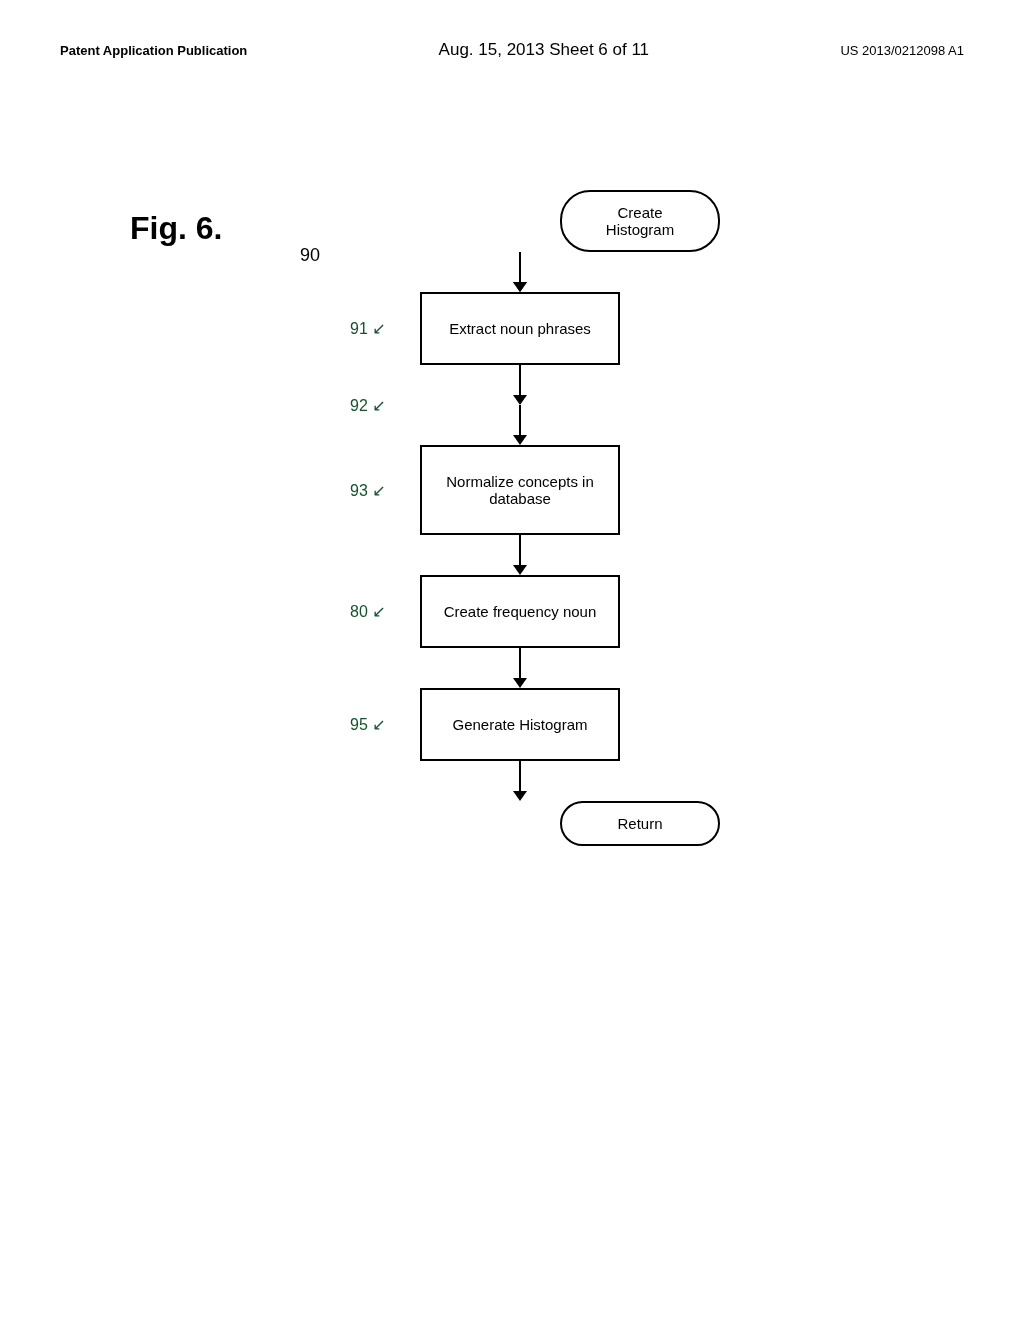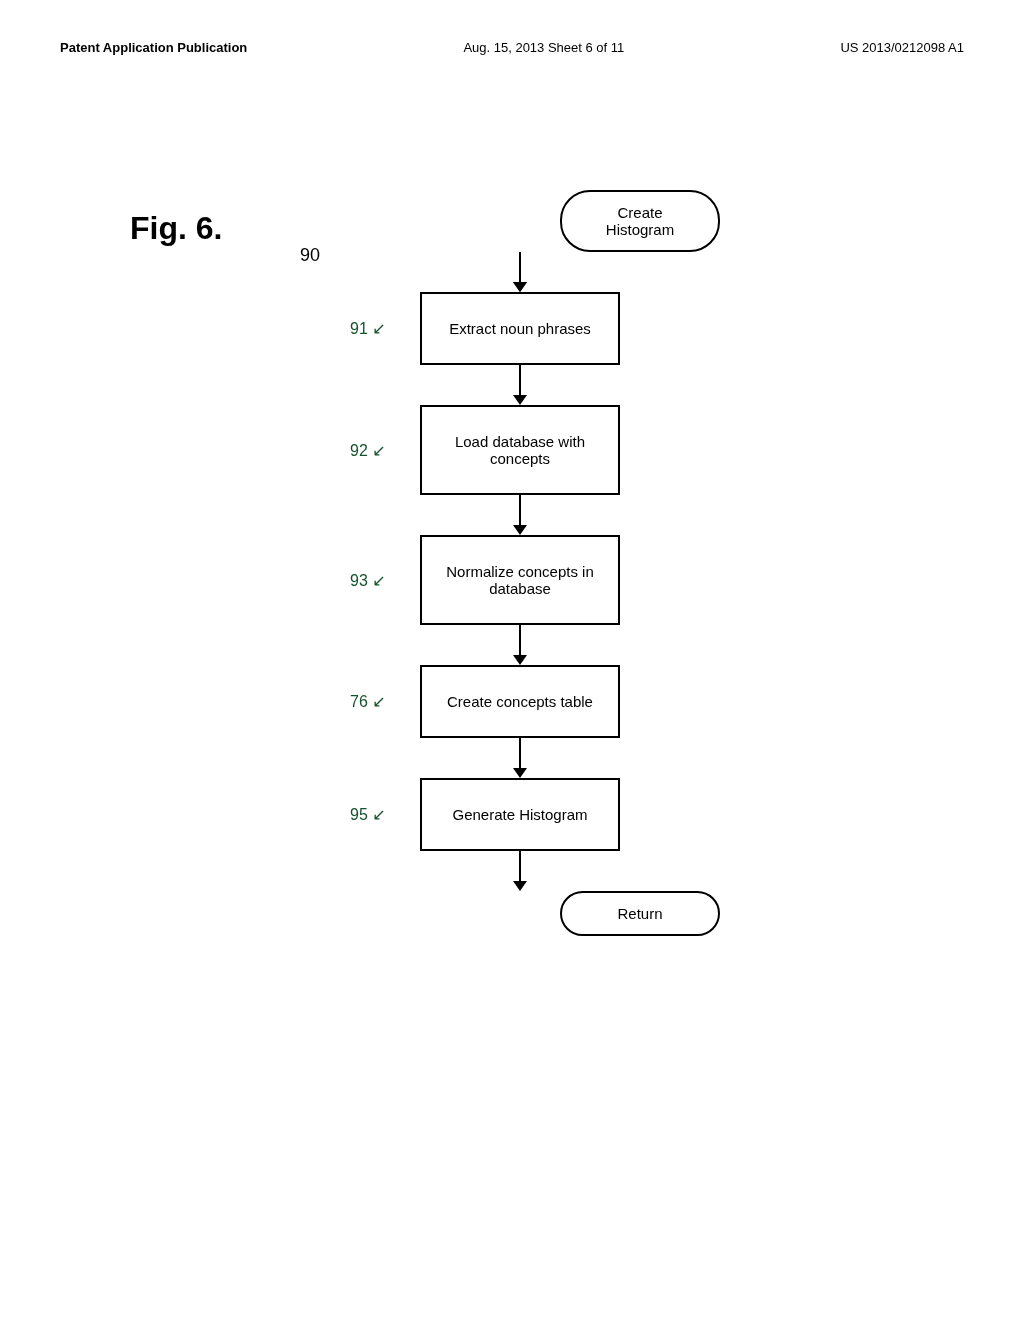--- a/index.html
+++ b/index.html
@@ -33,21 +33,21 @@
       font-size: 13px;
       color: #000;
     }
 
     .header-left {
       font-weight: bold;
       font-size: 13px;
     }
 
     .header-center {
-      font-size: 13px;
+      font-size: 17px;
     }
 
     .header-right {
       font-size: 13px;
     }
 
     .fig-label {
       font-size: 32px;
       font-weight: bold;
       position: absolute;
@@ -172,43 +172,41 @@
       <div class="node-rect">Extract noun phrases</div>
     </div>
 
     <div style="display:flex; flex-direction:column; align-items:center; width:2px; height:40px; margin: 0 auto;">
       <div style="width:2px; height:30px; background:#000;"></div>
       <div style="width:0; height:0; border-left:7px solid transparent; border-right:7px solid transparent; border-top:10px solid #000;"></div>
     </div>
 
     <div class="step-with-label">
       <span class="ref-number" style="left: 30px;">92 ↙</span>
-      <div class="node-rect" style="white-space: pre-line;">Load database with
-concepts</div>
     </div>
 
     <div style="display:flex; flex-direction:column; align-items:center; width:2px; height:40px; margin: 0 auto;">
       <div style="width:2px; height:30px; background:#000;"></div>
       <div style="width:0; height:0; border-left:7px solid transparent; border-right:7px solid transparent; border-top:10px solid #000;"></div>
     </div>
 
     <div class="step-with-label">
       <span class="ref-number" style="left: 30px;">93 ↙</span>
       <div class="node-rect" style="white-space: pre-line;">Normalize concepts in
 database</div>
     </div>
 
     <div style="display:flex; flex-direction:column; align-items:center; width:2px; height:40px; margin: 0 auto;">
       <div style="width:2px; height:30px; background:#000;"></div>
       <div style="width:0; height:0; border-left:7px solid transparent; border-right:7px solid transparent; border-top:10px solid #000;"></div>
     </div>
 
     <div class="step-with-label">
-      <span class="ref-number" style="left: 30px;">76 ↙</span>
-      <div class="node-rect">Create concepts table</div>
+      <span class="ref-number" style="left: 30px;">80 ↙</span>
+      <div class="node-rect">Create frequency noun</div>
     </div>
 
     <div style="display:flex; flex-direction:column; align-items:center; width:2px; height:40px; margin: 0 auto;">
       <div style="width:2px; height:30px; background:#000;"></div>
       <div style="width:0; height:0; border-left:7px solid transparent; border-right:7px solid transparent; border-top:10px solid #000;"></div>
     </div>
 
     <div class="step-with-label">
       <span class="ref-number" style="left: 30px;">95 ↙</span>
       <div class="node-rect">Generate Histogram</div>

